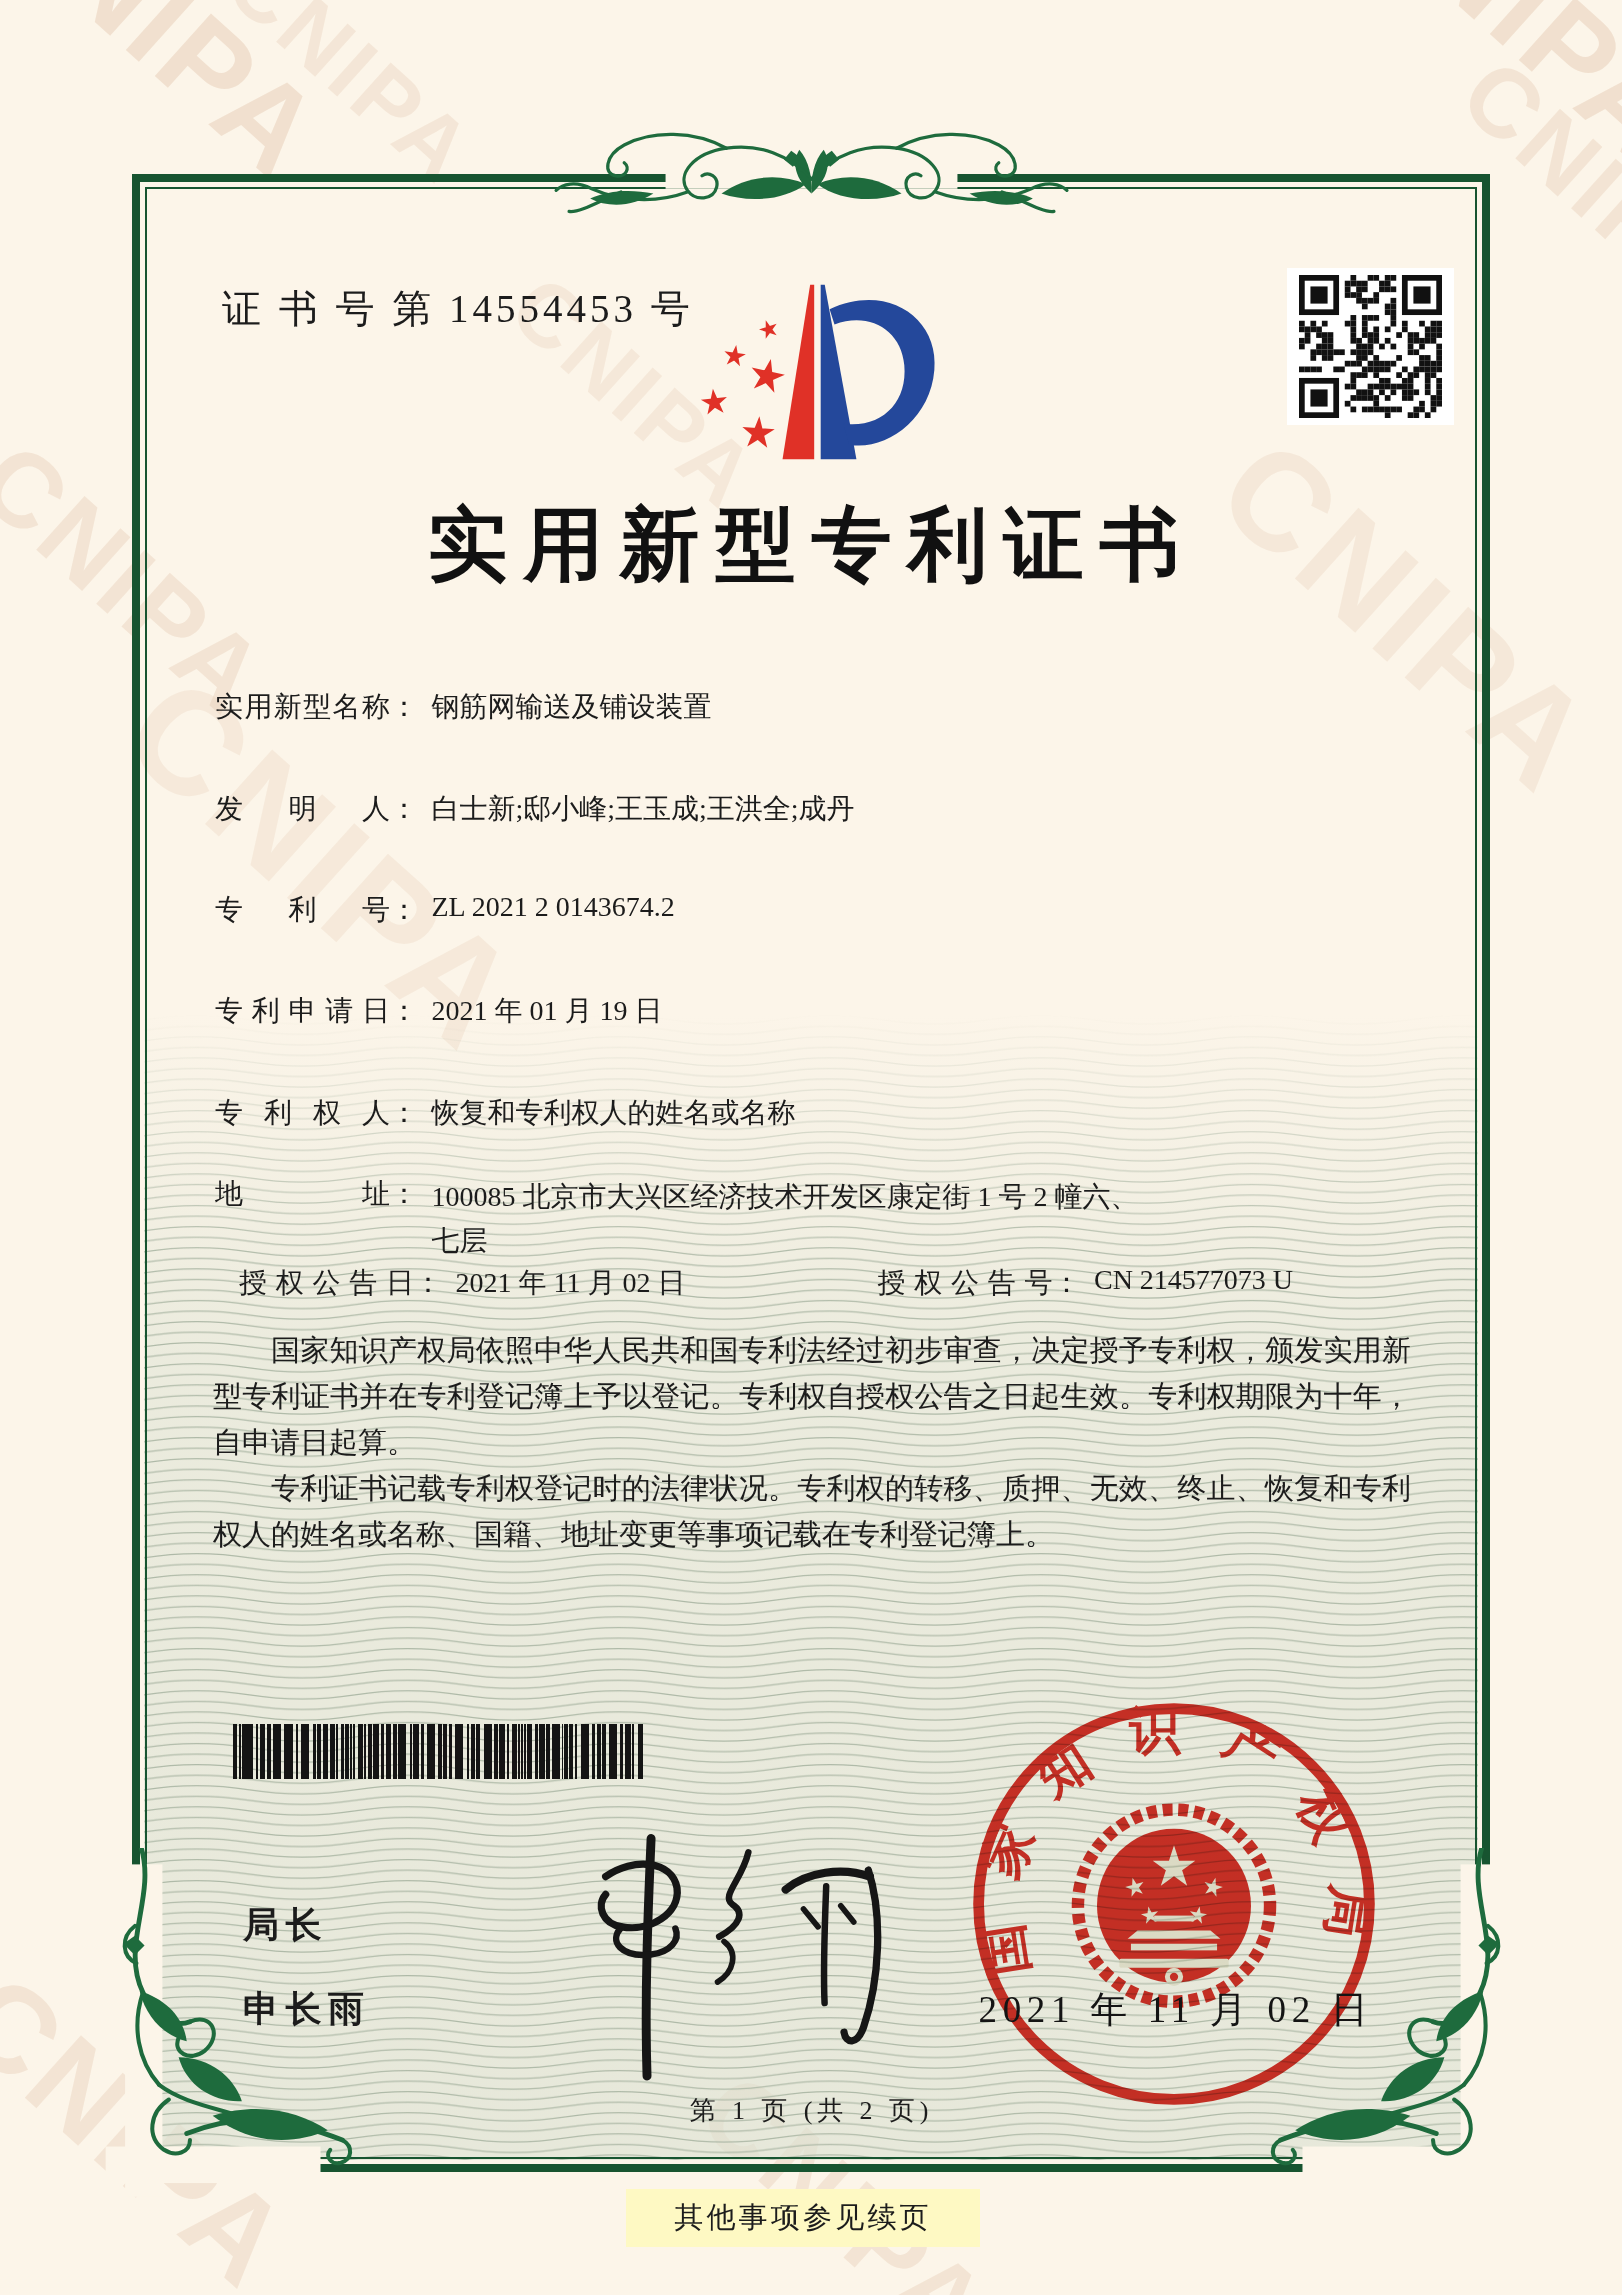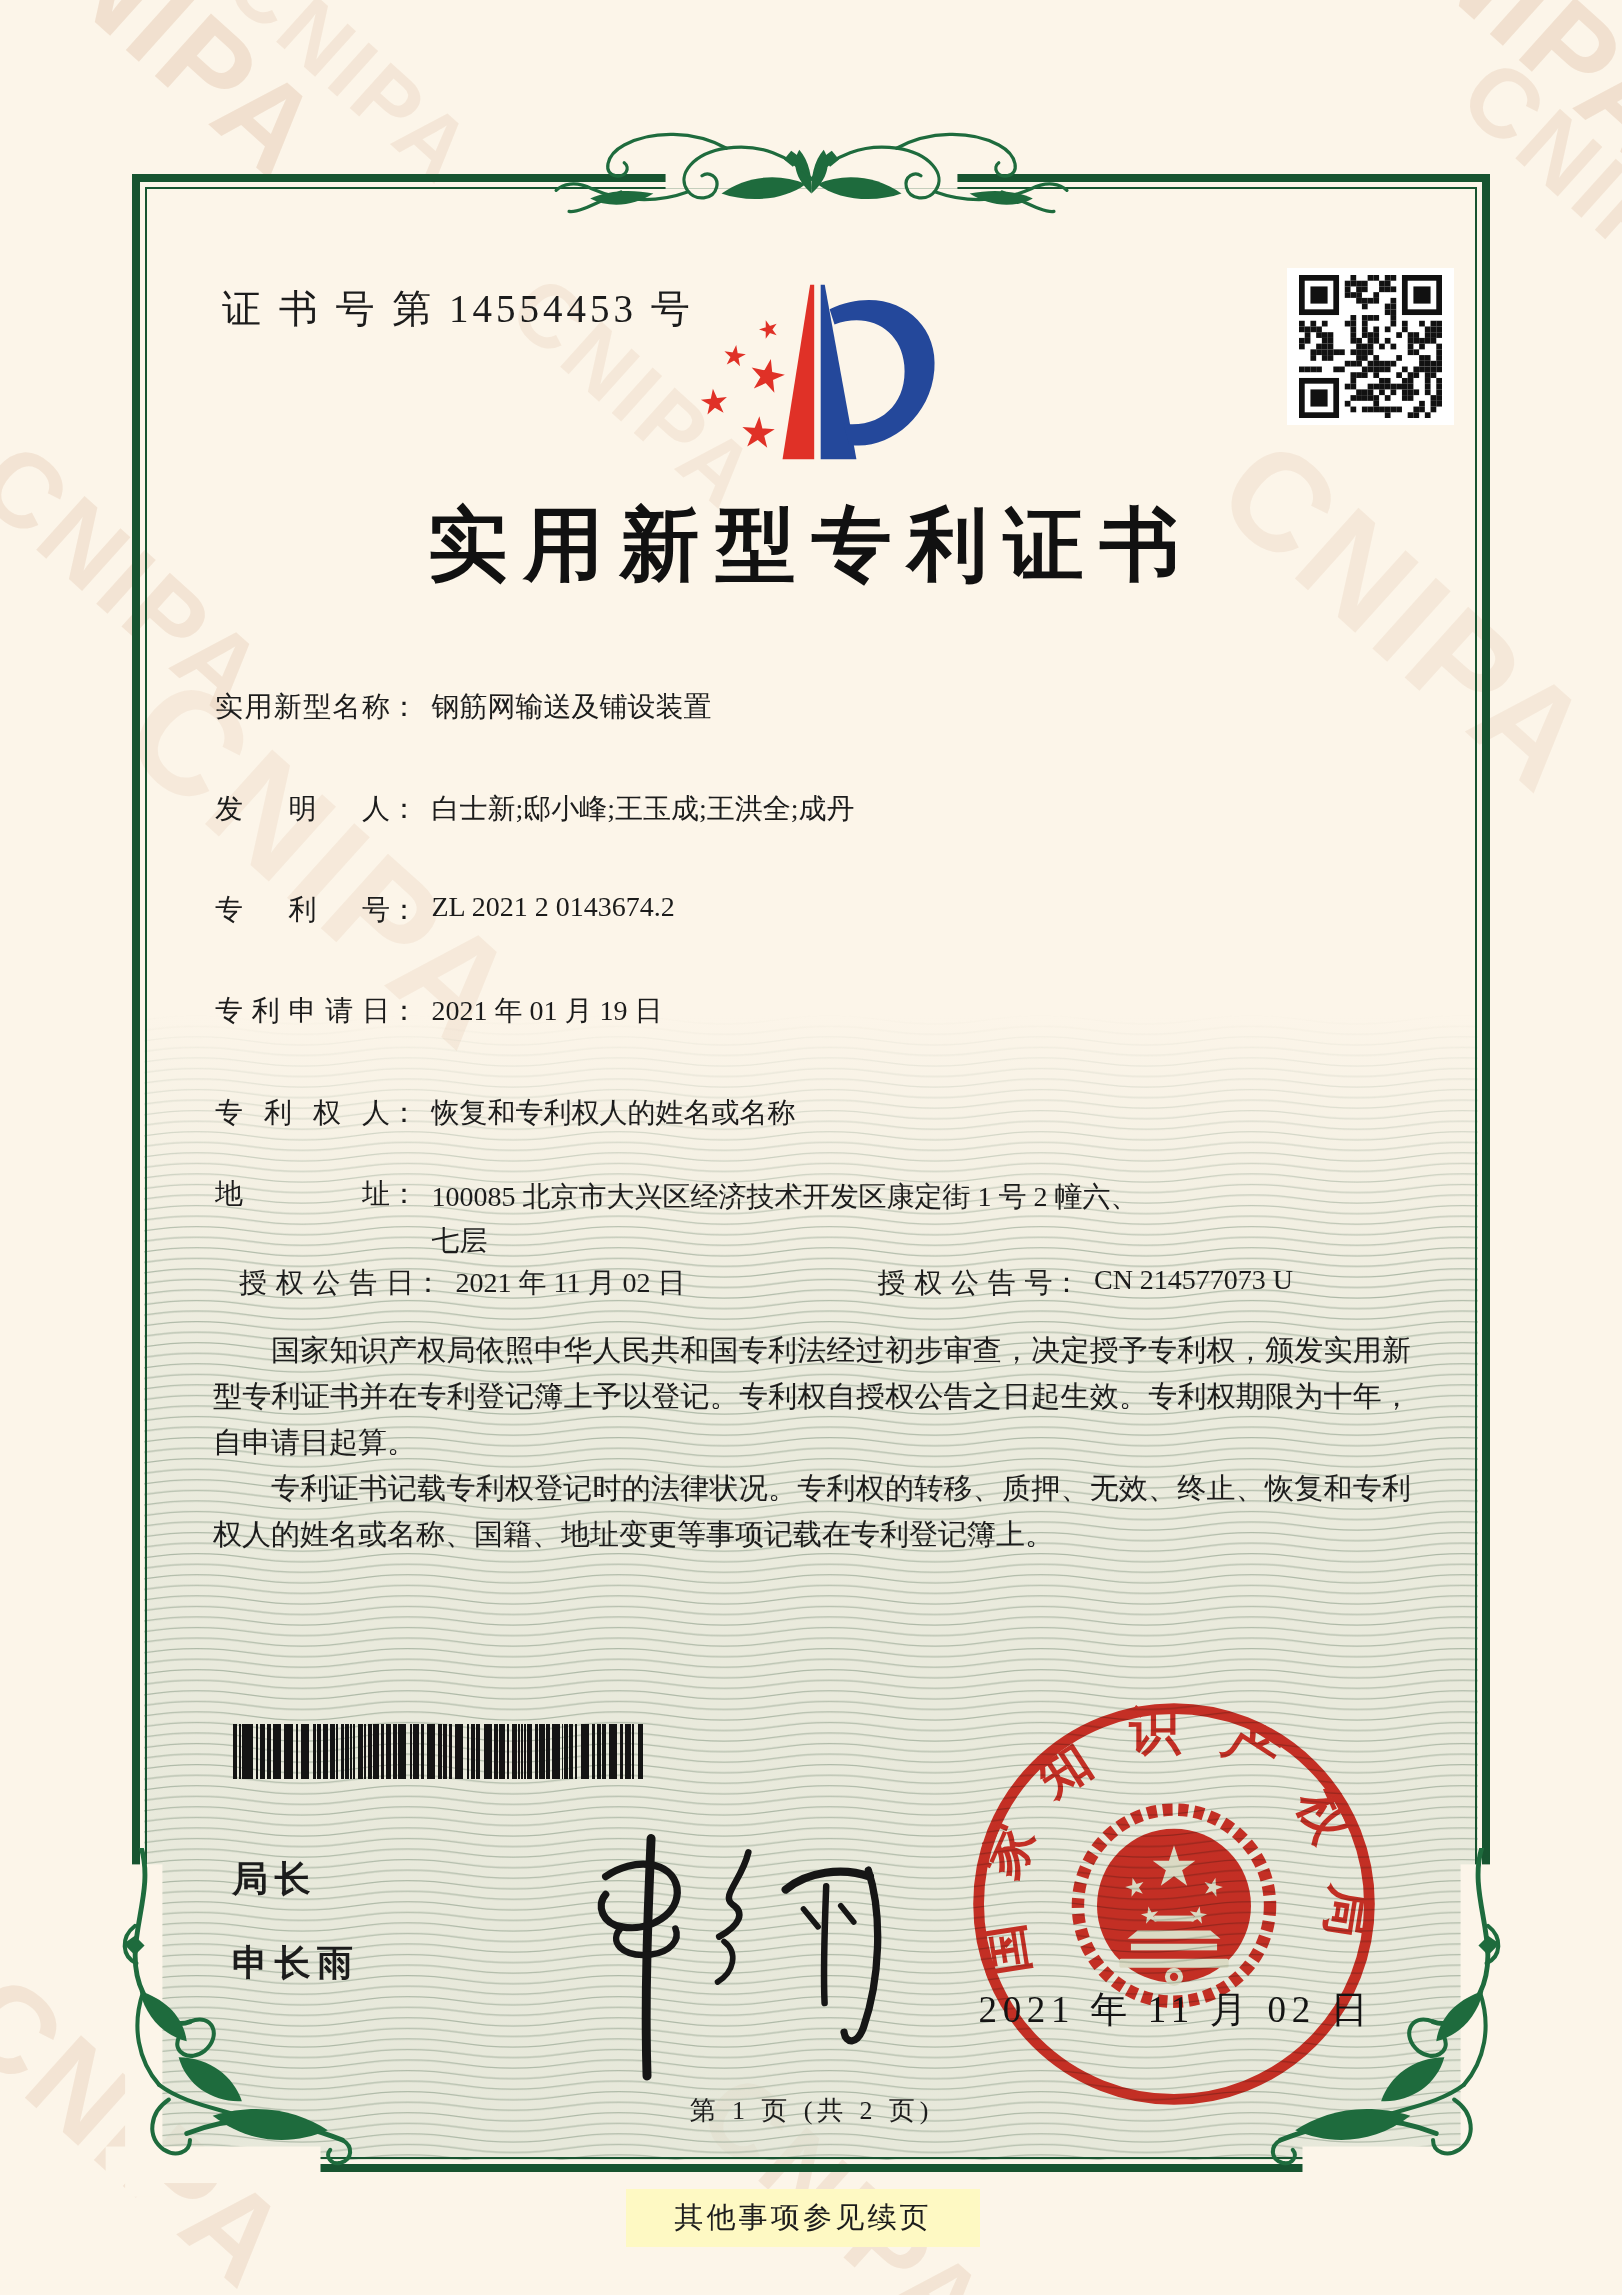--- a/index.html
+++ b/index.html
@@ -40,22 +40,22 @@
   
   .paras{position:absolute;left:213px;top:1327px;width:1198px;font-size:29px;line-height:46px;text-align:justify;}
   .paras p{margin:0;text-indent:2em;}
   
   .barcode{position:absolute;left:233px;top:1724px;width:410px;height:55px;
     background:
       repeating-linear-gradient(90deg,#141414 0 2.4px,transparent 2.4px 5.7px),
       repeating-linear-gradient(90deg,#141414 0 1.6px,transparent 1.6px 9px),
       repeating-linear-gradient(90deg,#141414 0 4px,transparent 4px 14px),
       repeating-linear-gradient(90deg,#141414 0 0.8px,transparent 0.8px 23.5px);}
-  .officer{position:absolute;left:232px;font-size:36px;font-weight:600;letter-spacing:6.5px;
-           font-family:Liberation Serif, serif;}
+  .officer{position:absolute;left:243px;font-size:36px;font-weight:600;letter-spacing:6.5px;
+           font-family:Liberation Serif, serif;margin-top:46px;}
   .officer-title{top:1855px;}
   .officer-name{top:1939px;text-align:center;}
   .signature{position:absolute;left:463px;top:1818px;width:454px;height:268px;}
   .seal{position:absolute;left:967px;top:1697px;width:414px;height:414px;opacity:.95;mix-blend-mode:multiply;}
   .seal-date{position:absolute;left:957px;top:1985px;width:438px;text-align:center;
              font-size:37px;letter-spacing:5.7px;color:#141414;}
   .page-no{position:absolute;left:0;right:0;top:2093px;text-align:center;font-size:26px;letter-spacing:4.9px;}
   .note-band{position:absolute;left:626px;top:2189px;width:354px;height:58px;background:#fef9c3;
              display:flex;align-items:center;justify-content:center;}
   .note-text{font-size:29px;letter-spacing:3.2px;}

